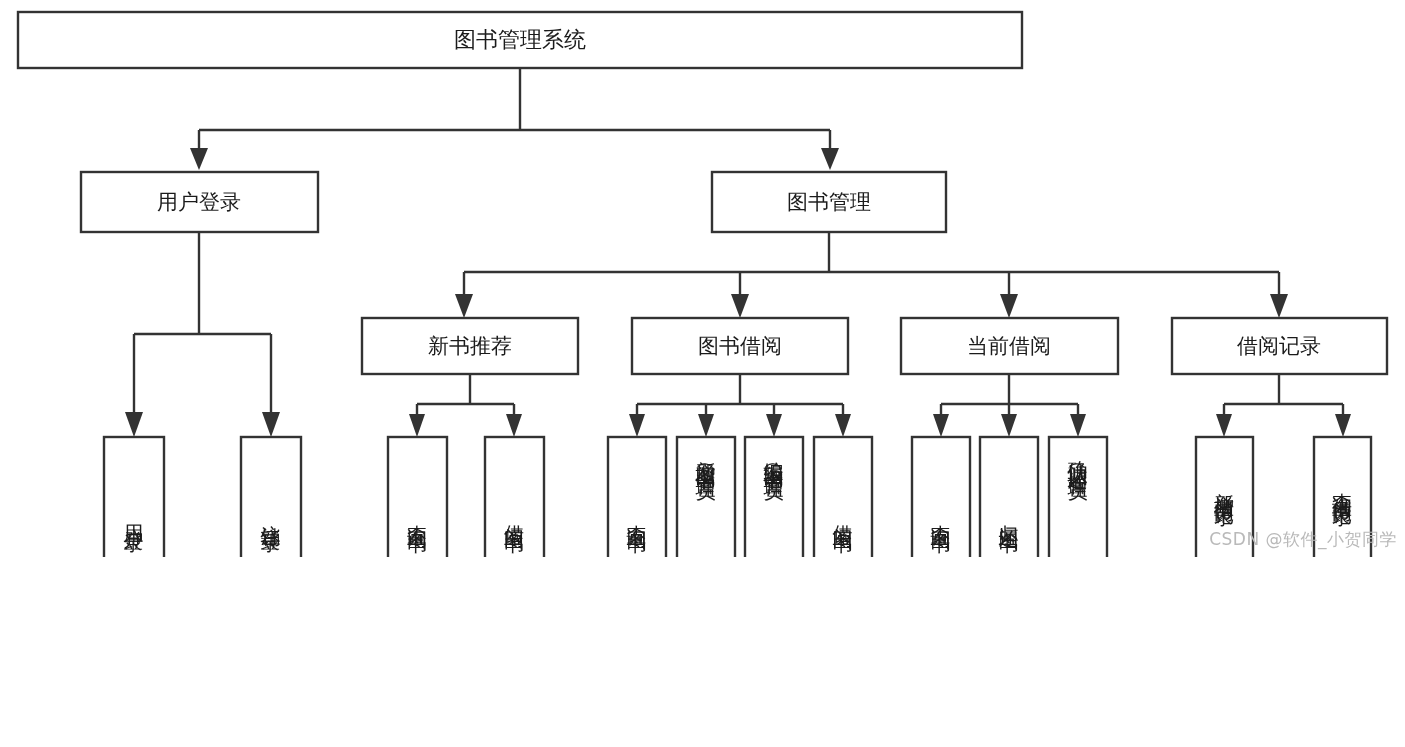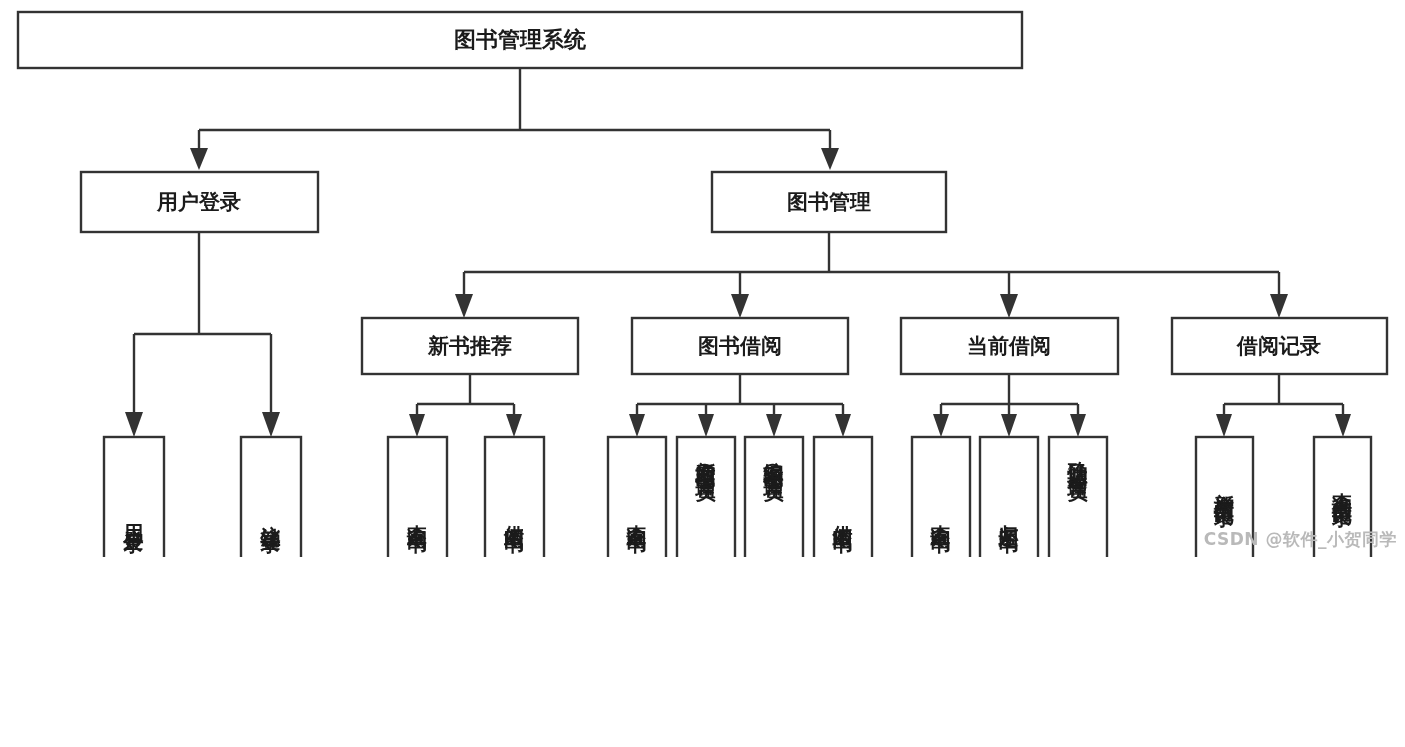--- a/index.html
+++ b/index.html
@@ -10,21 +10,20 @@
   }
   body {
     font-family: "DejaVu Sans", "Liberation Sans", sans-serif;
   }
   #diagram-root {
     position: relative;
     width: 1405px;
     height: 557px;
     background: #ffffff;
     overflow: hidden;
-    font-weight: bold;
   }
   svg.diagram-canvas {
     position: absolute;
     left: 0;
     top: 0;
     width: 1405px;
     height: 747px;
     display: block;
   }
   .node-box {

